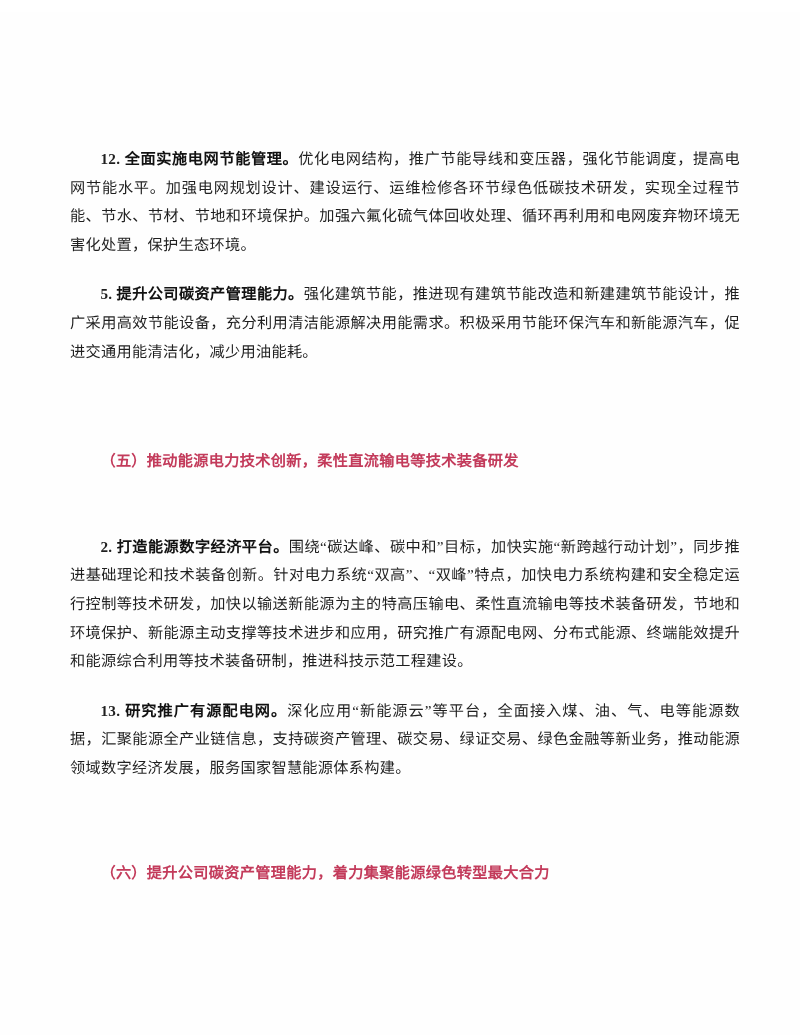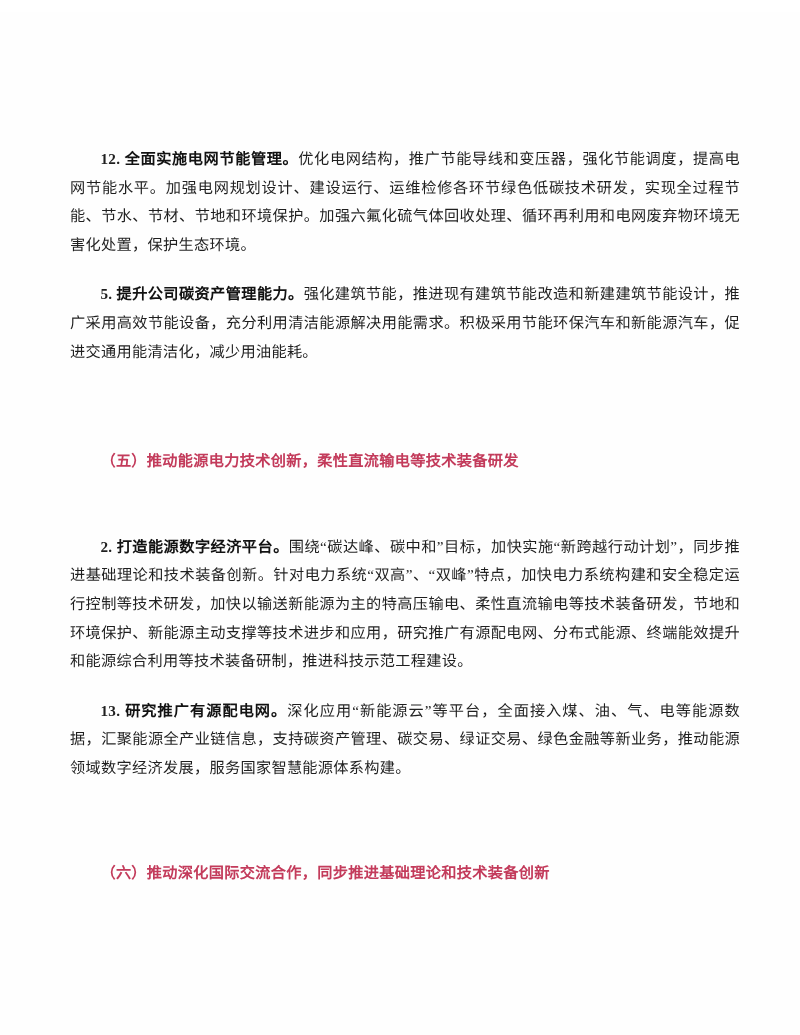--- a/index.html
+++ b/index.html
@@ -75,17 +75,17 @@
   <p class="section-heading">（五）推动能源电力技术创新，柔性直流输电等技术装备研发</p>
 
   <div class="gap-after-heading"></div>
 
   <p class="body-text"><span class="num">2.</span> <span class="lead">打造能源数字经济平台。</span><span>围绕“碳达峰、碳中和”目标，加快实施“新跨越行动计划”，同步推进基础理论和技术装备创新。针对电力系统“双高”、“双峰”特点，加快电力系统构建和安全稳定运行控制等技术研发，加快以输送新能源为主的特高压输电、柔性直流输电等技术装备研发，节地和环境保护、新能源主动支撑等技术进步和应用，研究推广有源配电网、分布式能源、终端能效提升和能源综合利用等技术装备研制，推进科技示范工程建设。</span></p>
 
   <p class="body-text"><span class="num">13.</span> <span class="lead">研究推广有源配电网。</span><span>深化应用“新能源云”等平台，全面接入煤、油、气、电等能源数据，汇聚能源全产业链信息，支持碳资产管理、碳交易、绿证交易、绿色金融等新业务，推动能源领域数字经济发展，服务国家智慧能源体系构建。</span></p>
 
   <div class="gap-before-heading-2"></div>
 
-  <p class="section-heading">（六）推动深化国际交流合作，同步推进基础理论和技术装备创新</p>
+  <p class="section-heading">（六）提升公司碳资产管理能力，着力集聚能源绿色转型最大合力</p>
 
   <div class="gap-after-heading-2"></div>
 
 </div>
 
 </body></html>

